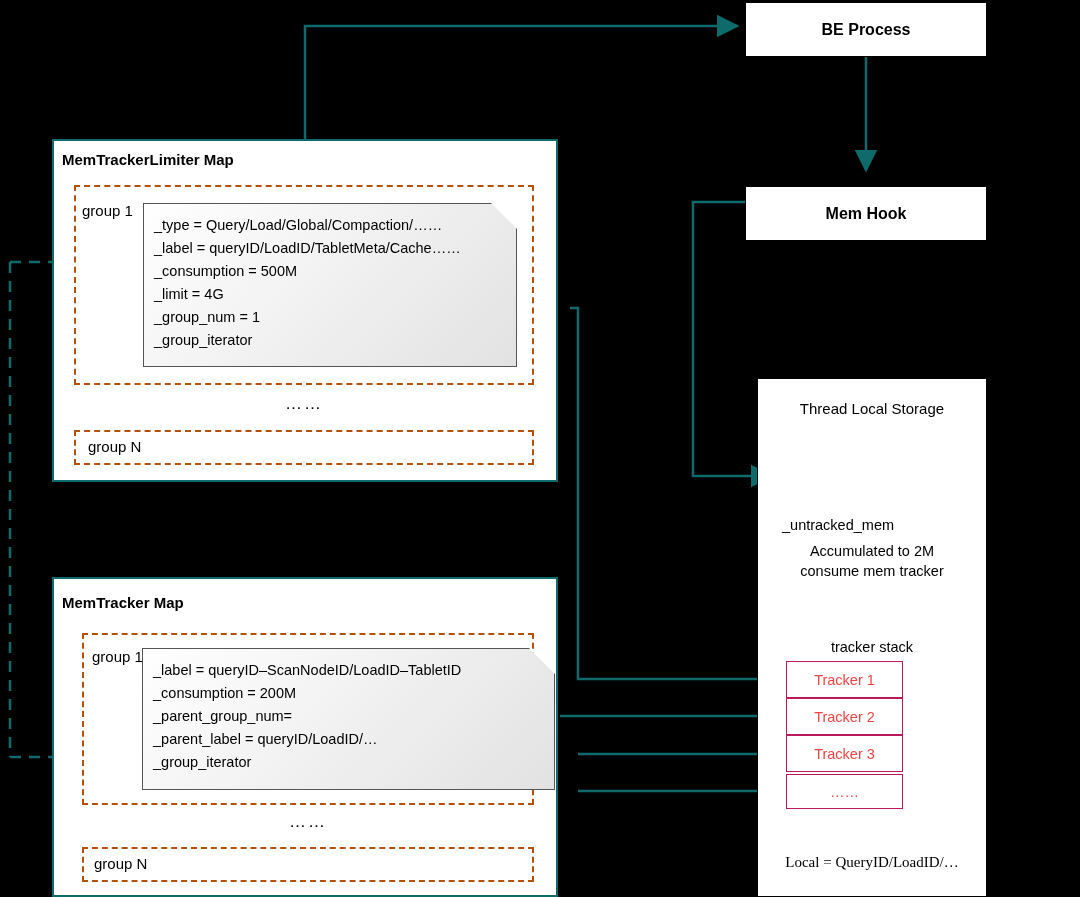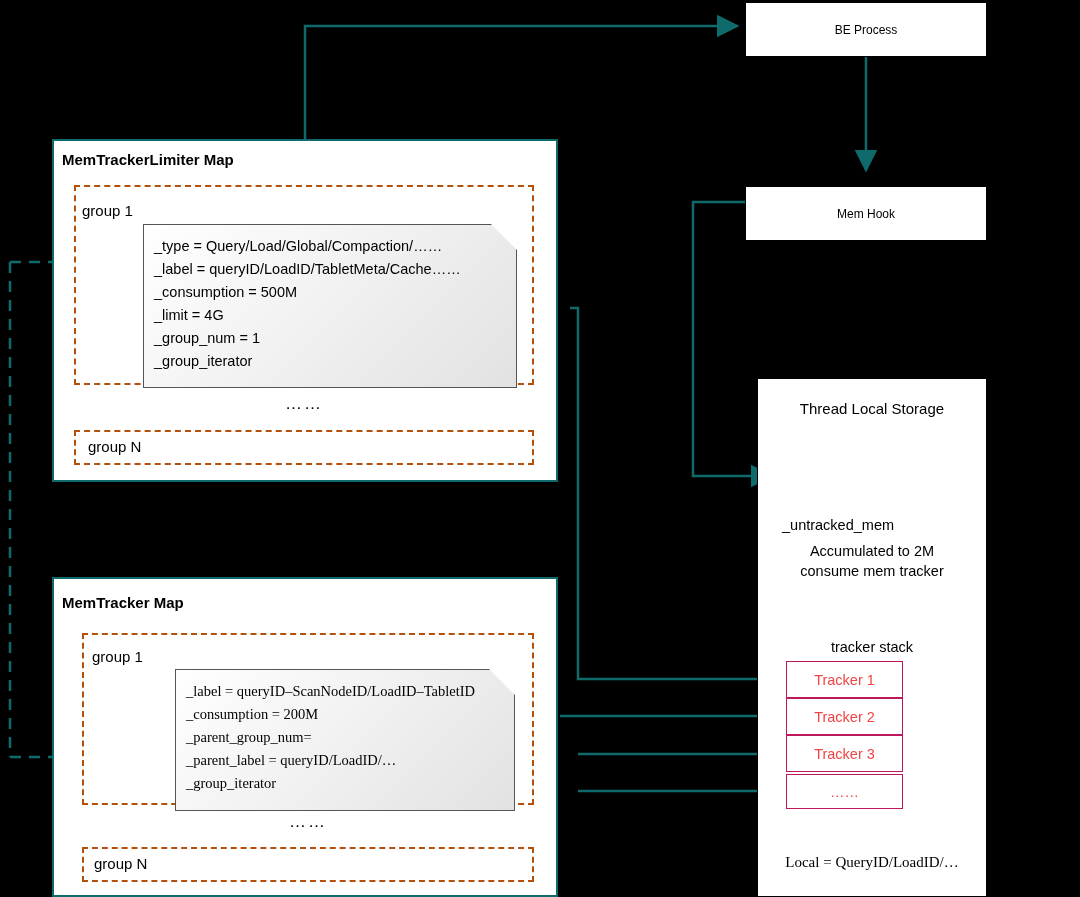--- a/index.html
+++ b/index.html
@@ -20,22 +20,22 @@
     box-sizing: border-box;
     background: #ffffff;
   }
   .teal-border {
     border: 2px solid #0f6b6b;
   }
   .plain-box {
     border: 1px solid #000000;
   }
   .box-title {
-    font-weight: normal;
-    font-size: 12px;
+    font-weight: bold;
+    font-size: 16px;
     color: #000000;
   }
   .center-title {
     display: flex;
     align-items: center;
     justify-content: center;
     text-align: center;
   }
   .dashed-orange {
     position: absolute;
@@ -47,21 +47,20 @@
     position: absolute;
     font-size: 15px;
     color: #000000;
     background: transparent;
   }
   .note {
     position: absolute;
     box-sizing: border-box;
     border: 1px solid #555555;
     background: linear-gradient(135deg, #ffffff 0%, #f2f2f2 45%, #e2e2e2 100%);
-    margin-top: 21px;
   }
   .note-lines {
     position: absolute;
     left: 10px;
     top: 10px;
     font-size: 14.5px;
     line-height: 23px;
     color: #000000;
     white-space: nowrap;
   }
@@ -173,22 +172,22 @@
   <div class="dashed-orange" style="left:74px; top:430px; width:460px; height:35px;"></div>
   <div class="group-label" style="left:88px; top:438px;">group N</div>
 
   <div class="box teal-border" style="left:52px; top:577px; width:506px; height:320px;">
   </div>
   <div class="group-label" style="left:62px; top:594px; font-weight:bold;">MemTracker Map</div>
 
   <div class="dashed-orange" style="left:82px; top:633px; width:452px; height:172px;"></div>
   <div class="group-label" style="left:92px; top:648px;">group 1</div>
 
-  <div class="note" style="left:175px; top:648px; width:340px; height:142px;
-              clip-path: polygon(0 0, calc(100% - 26px) 0, 100% 26px, 100% 100%, 0 100%); font-family: Liberation Serif, serif;">
+  <div class="note" style="left:142px; top:648px; width:413px; height:142px;
+              clip-path: polygon(0 0, calc(100% - 26px) 0, 100% 26px, 100% 100%, 0 100%);">
     <div class="note-lines">
       <div>_label = queryID–ScanNodeID/LoadID–TabletID</div>
       <div>_consumption = 200M</div>
       <div>_parent_group_num=</div>
       <div>_parent_label = queryID/LoadID/…</div>
       <div>_group_iterator</div>
     </div>
   </div>
 
   <div class="ellipsis" style="left:82px; top:812px; width:452px;">……</div>

